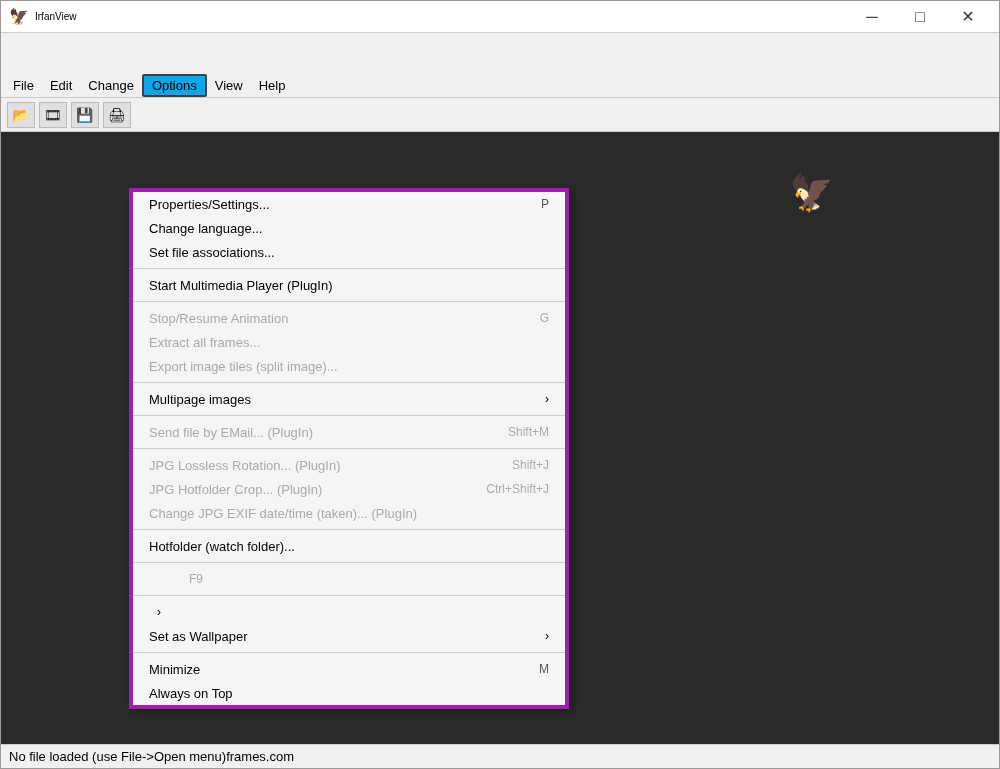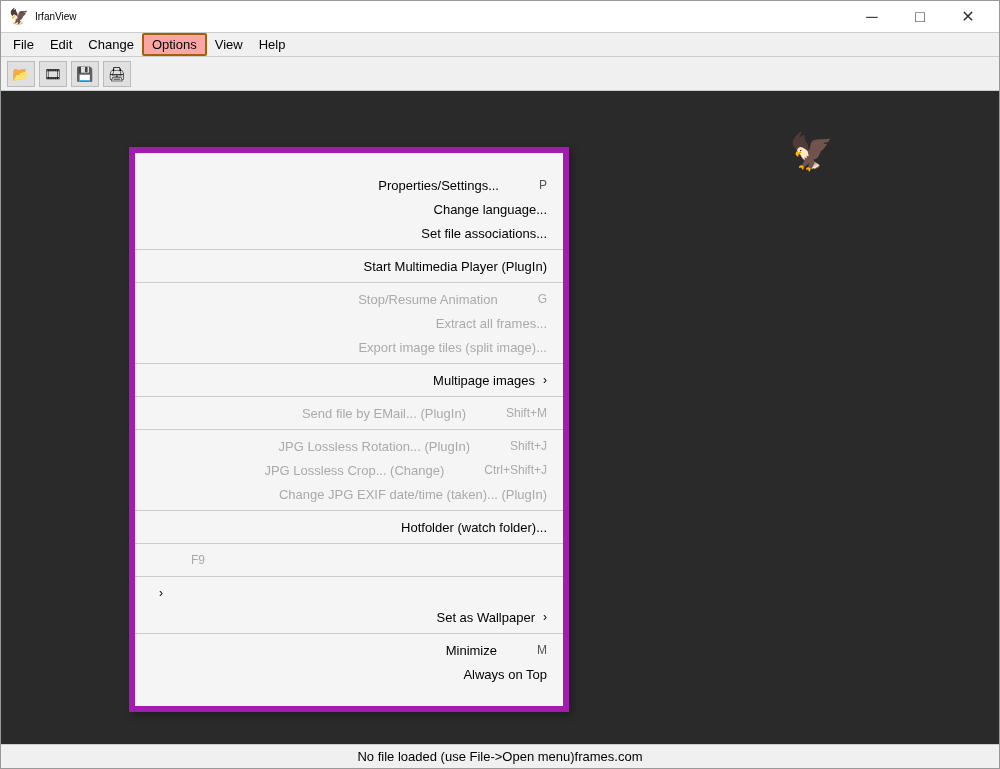--- a/index.html
+++ b/index.html
@@ -70,33 +70,34 @@
     
     .menu-bar {
       background: #f0f0f0;
       height: 24px;
       display: flex;
       align-items: center;
       padding: 0 4px;
       border-bottom: 1px solid #ccc;
       flex-shrink: 0;
       position: relative;
+      margin-top: 41px;
     }
 
     .menu-item {
       padding: 2px 8px;
       cursor: pointer;
       font-size: 13px;
       color: #000;
       border-radius: 2px;
     }
 
     .menu-item.active {
-      background: #fca5a5;
-      border: 2px solid #a16207;
+      background: #0ea5e9;
+      border: 2px solid #404040;
     }
 
     
     .toolbar {
       background: #f0f0f0;
       height: 34px;
       display: flex;
       align-items: center;
       padding: 0 6px;
       border-bottom: 1px solid #ccc;
@@ -136,38 +137,37 @@
 
     
     .status-bar {
       background: #f0f0f0;
       height: 24px;
       display: flex;
       align-items: center;
       padding: 0 8px;
       border-top: 1px solid #ccc;
       flex-shrink: 0;
-      justify-content: center;
+      justify-content: flex-start;
     }
 
     
     .dropdown-overlay {
       position: absolute;
       top: 56px; 
       left: 128px;
       z-index: 100;
     }
 
     .dropdown {
       background: #f5f5f5;
-      border: 6px solid #a21caf;
+      border: 4px solid #a21caf;
       box-shadow: 3px 3px 8px rgba(0,0,0,0.3);
       min-width: 440px;
-      padding: 20px 0;
-      text-align: right;
+      padding: 0 0;
     }
 
     .dropdown-item {
       display: flex;
       align-items: center;
       padding: 4px 16px;
       cursor: pointer;
       white-space: nowrap;
       font-size: 13px;
       color: #000;
@@ -301,21 +301,21 @@
         </div>
 
         <div class="dropdown-separator"></div>
 
         <div class="dropdown-item disabled">
           <span class="dropdown-item-label">JPG Lossless Rotation... (PlugIn)</span>
           <span class="dropdown-item-shortcut">Shift+J</span>
         </div>
 
         <div class="dropdown-item disabled">
-          <span class="dropdown-item-label">JPG Lossless Crop... (Change)</span>
+          <span class="dropdown-item-label">JPG Hotfolder Crop... (PlugIn)</span>
           <span class="dropdown-item-shortcut">Ctrl+Shift+J</span>
         </div>
 
         <div class="dropdown-item disabled">
           <span class="dropdown-item-label">Change JPG EXIF date/time (taken)... (PlugIn)</span>
         </div>
 
         <div class="dropdown-separator"></div>
 
 

